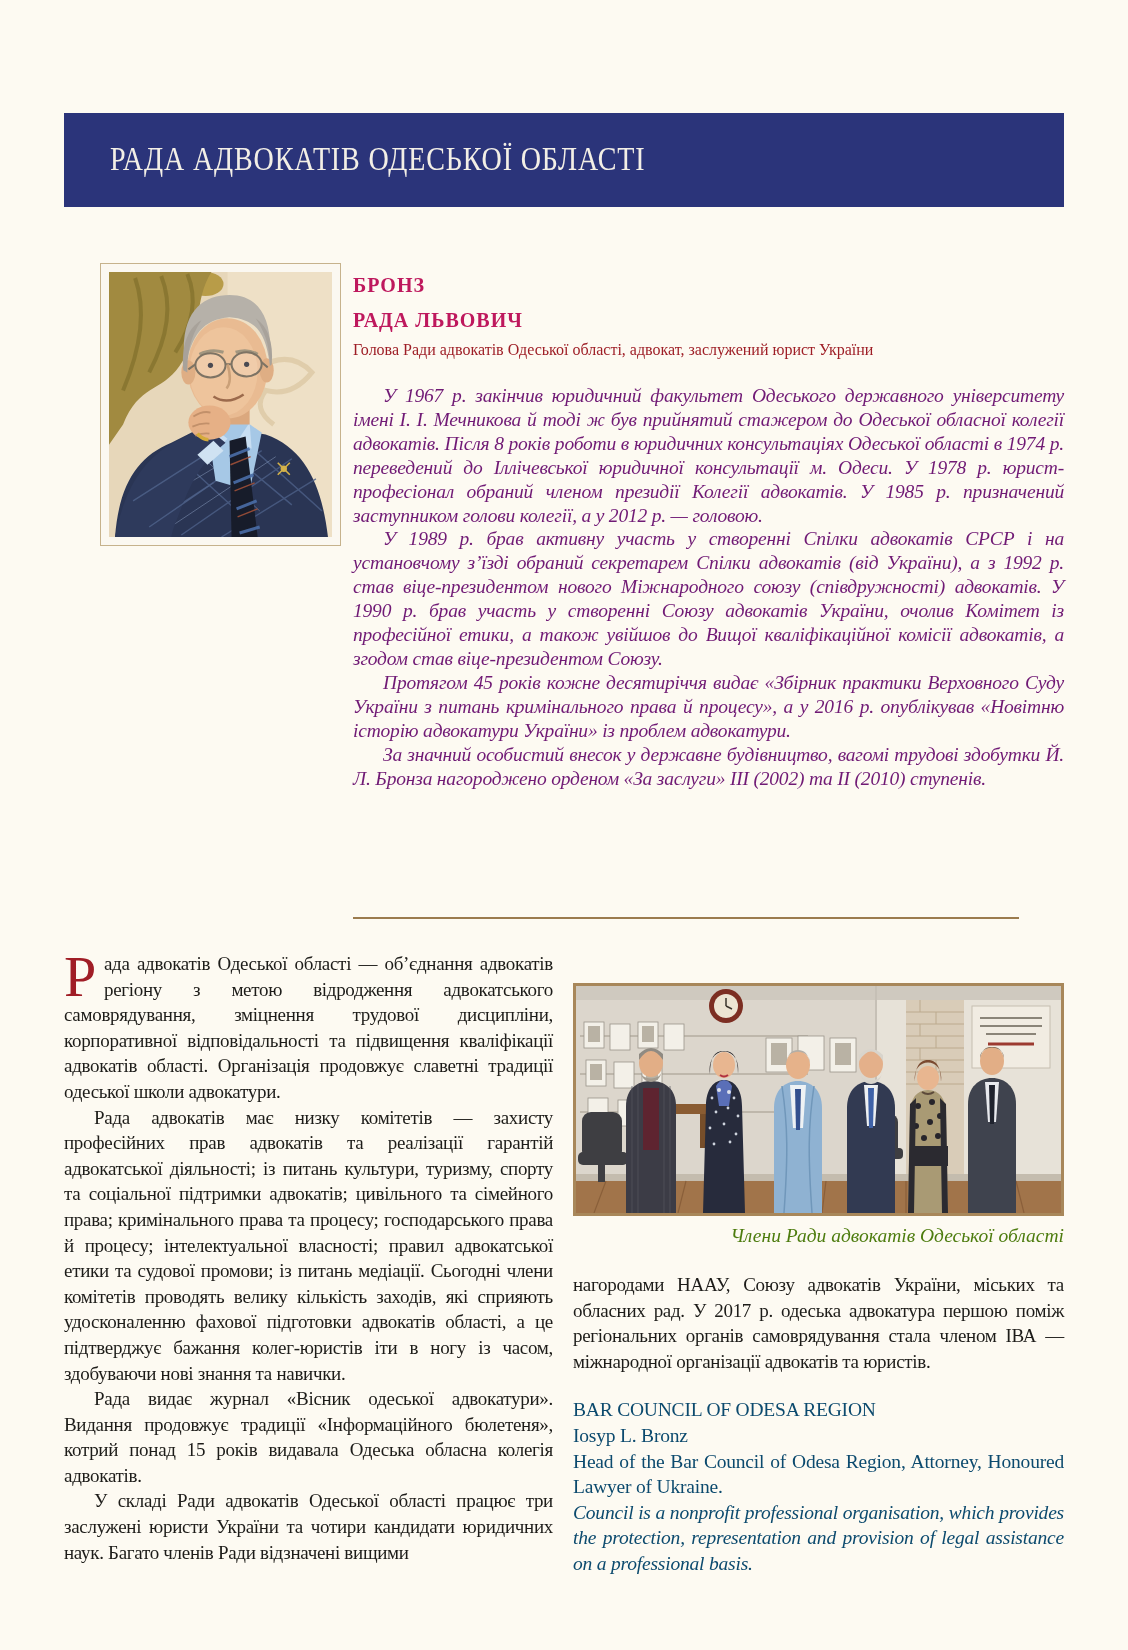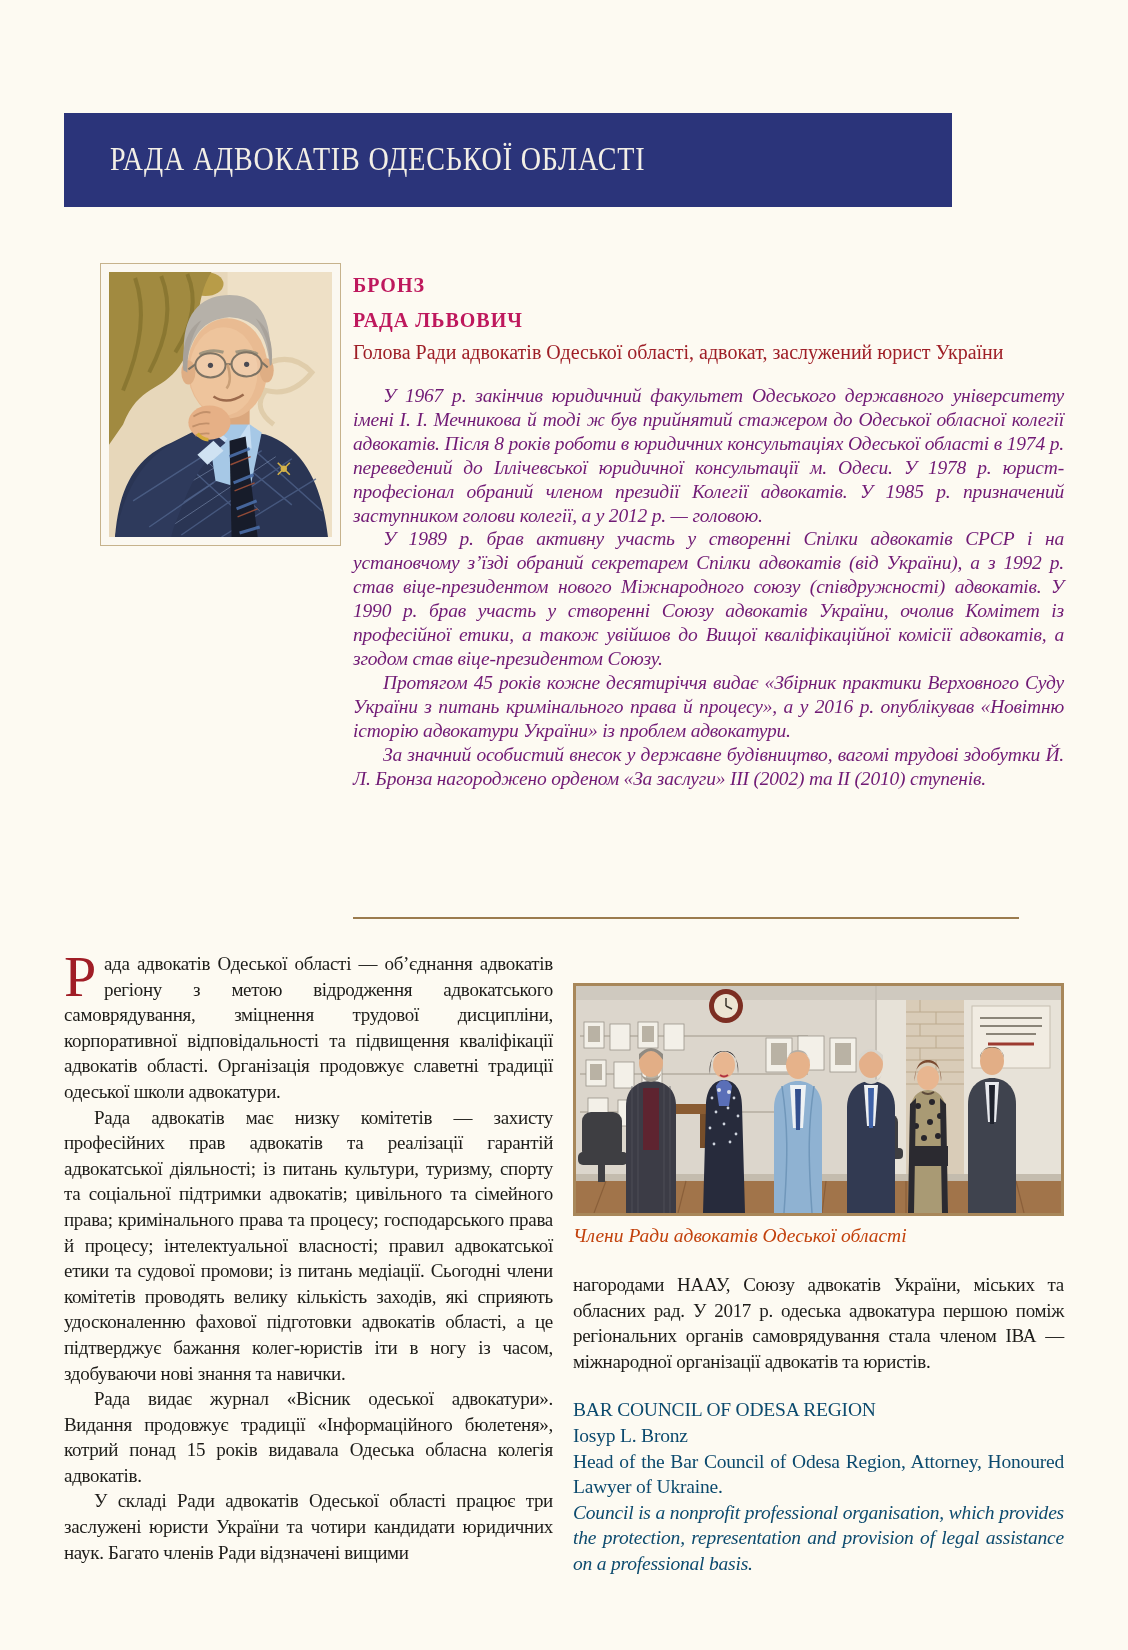--- a/index.html
+++ b/index.html
@@ -5,21 +5,21 @@
   * { margin:0; padding:0; box-sizing:border-box; }
   html { background:#fdfaf2; }
   body {
     width:1128px; height:1650px; position:relative; overflow:hidden;
     background:#fdfaf2; color:#1e1d1a;
     font-family:"Liberation Serif", serif;
   }
 
   
   .header-bar {
-    position:absolute; left:64px; top:113px; width:888px; height:94px;
+    position:absolute; left:64px; top:113px; width:1000px; height:94px;
     background:#2b347a;
   }
   .header-title {
     position:absolute; left:46px; top:28px;
     font-size:33px; font-weight:400; letter-spacing:1px;
     color:#f3efe6; white-space:nowrap;
     transform:scaleX(.85); transform-origin:left top;
   }
 
   
@@ -28,21 +28,21 @@
     background:#fbf8f1; border:1px solid #c6b28c; padding:8px;
   }
   .portrait-frame svg { width:100%; height:100%; display:block; }
 
   .profile-name {
     position:absolute; left:353px; top:268px;
     font-size:20px; line-height:35px; letter-spacing:1px; color:#be185d;font-weight:bold;
   }
   .profile-role {
     position:absolute; left:353px; top:341px; width:711px;
-    font-size:20px; color:#9e1e26;
+    font-size:16px; color:#9e1e26;
   }
   .bio {
     position:absolute; left:353px; top:384px; width:711px;
     font-style:italic; font-size:19.5px; line-height:23.9px;
     letter-spacing:-0.2px; text-align:justify; color:#701a75;
   }
   .bio p { text-indent:30px; }
 
   .divider {
     position:absolute; left:353px; top:917px; width:666px; height:2px;
@@ -61,22 +61,22 @@
     float:left; font-size:58px; line-height:46px;
     padding:3px 8px 0 0; color:#a01d26;
   }
 
   .col-right { position:absolute; left:573px; top:983px; width:491px; }
   .group-photo {
     width:491px; height:233px; border:3px solid #a8875a; background:#d8d2c8;
   }
   .group-photo svg { width:100%; height:100%; display:block; }
   .photo-caption {
-    margin-top:9px; text-align:left; font-style:italic;
-    font-size:19.5px; color:#c2410c;
+    margin-top:9px; text-align:right; font-style:italic;
+    font-size:19.5px; color:#4d7c0f;
   }
   .col-right .body-text {
     margin-top:25px; font-size:19px; line-height:25.6px;
     letter-spacing:-0.3px; text-align:justify; color:#1d1c19;
   }
   .english {
     margin-top:23px; font-size:19.5px; line-height:25.6px;
     letter-spacing:-0.2px; color:#0c4a6e;
   }
   .english .e-role { text-align:justify; }

